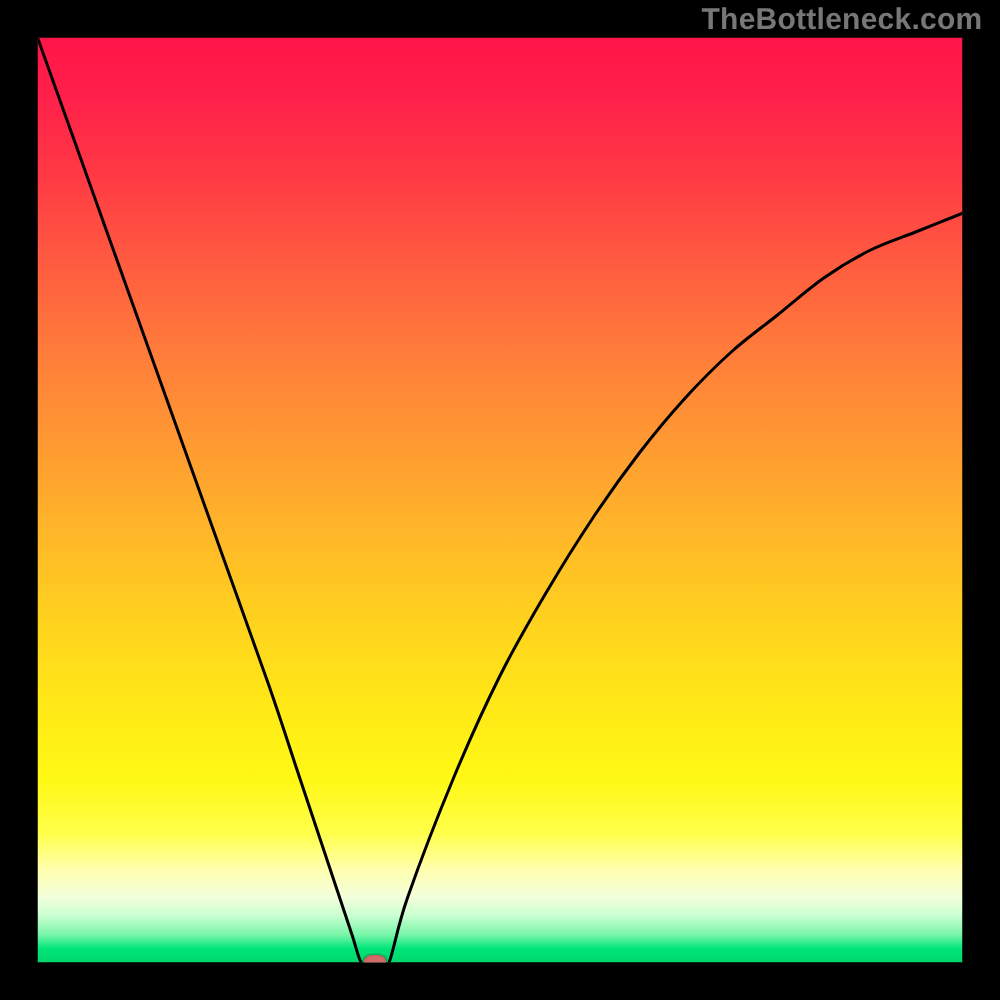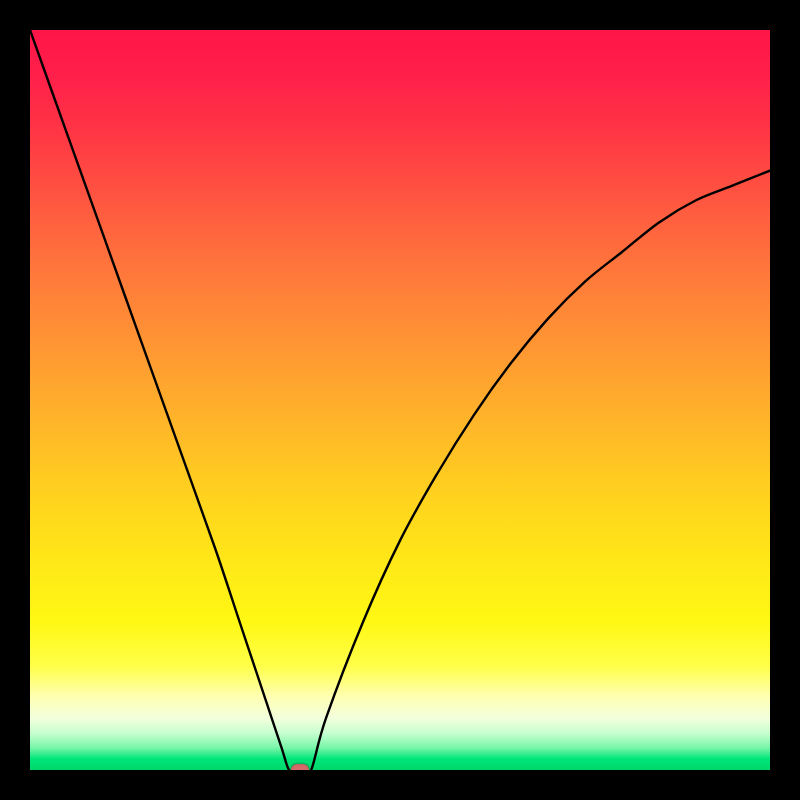--- a/index.html
+++ b/index.html
@@ -75,20 +75,21 @@
     position: absolute;
     inset: 0;
     z-index: 10;
   }
 </style>
 </head>
 <body>
 
 <div class="frame">
 
+  <div class="watermark">TheBottleneck.com</div>
 
   <div class="plot">
     <div class="gradient"></div>
 
     <svg class="curve" viewBox="0 0 740 740" preserveAspectRatio="none">
       <path id="curve-path" d="M 0.00 0.00 C 6.17 17.27, 24.67 69.07, 37.00 103.60 C 49.33 138.13, 61.67 172.67, 74.00 207.20 C 86.33 241.73, 98.67 276.27, 111.00 310.80 C 123.33 345.33, 135.67 379.87, 148.00 414.40 C 160.33 448.93, 175.13 489.63, 185.00 518.00 C 194.87 546.37, 201.03 566.10, 207.20 584.60 C 213.37 603.10, 217.07 614.20, 222.00 629.00 C 226.93 643.80, 231.87 658.60, 236.80 673.40 C 241.73 688.20, 247.90 706.70, 251.60 717.80 C 255.30 728.90, 256.53 736.30, 259.00 740.00 C 261.47 743.70, 263.93 740.00, 266.40 740.00 C 268.87 740.00, 271.33 740.00, 273.80 740.00 C 276.27 740.00, 277.50 748.63, 281.20 740.00 C 284.90 731.37, 287.37 712.87, 296.00 688.20 C 304.63 663.53, 320.67 621.60, 333.00 592.00 C 345.33 562.40, 357.67 535.27, 370.00 510.60 C 382.33 485.93, 394.67 464.97, 407.00 444.00 C 419.33 423.03, 431.67 403.30, 444.00 384.80 C 456.33 366.30, 468.67 349.03, 481.00 333.00 C 493.33 316.97, 505.67 302.17, 518.00 288.60 C 530.33 275.03, 542.67 262.70, 555.00 251.60 C 567.33 240.50, 579.67 231.87, 592.00 222.00 C 604.33 212.13, 616.67 201.03, 629.00 192.40 C 641.33 183.77, 653.67 176.37, 666.00 170.20 C 678.33 164.03, 690.67 160.33, 703.00 155.40 C 715.33 150.47, 733.83 143.07, 740.00 140.60" fill="none" stroke="#000000" stroke-width="2.4" stroke-linejoin="round" stroke-linecap="round"></path>
     </svg>
 
     <div id="marker" class="marker" style="left: 270.1px; top: 740px; background: rgb(212, 106, 106);"></div>
   </div>

